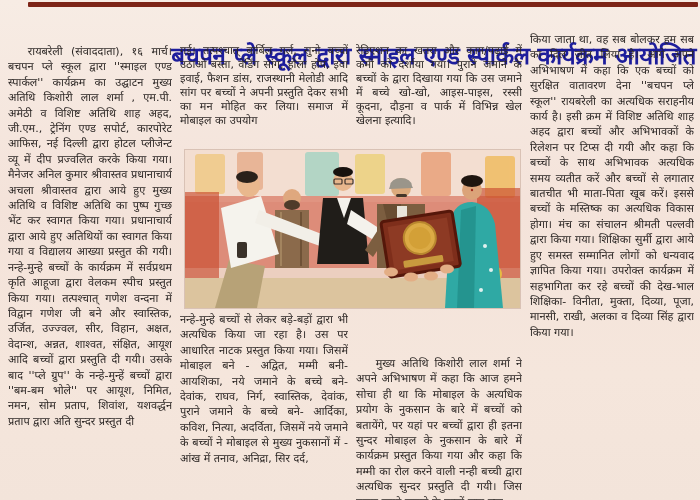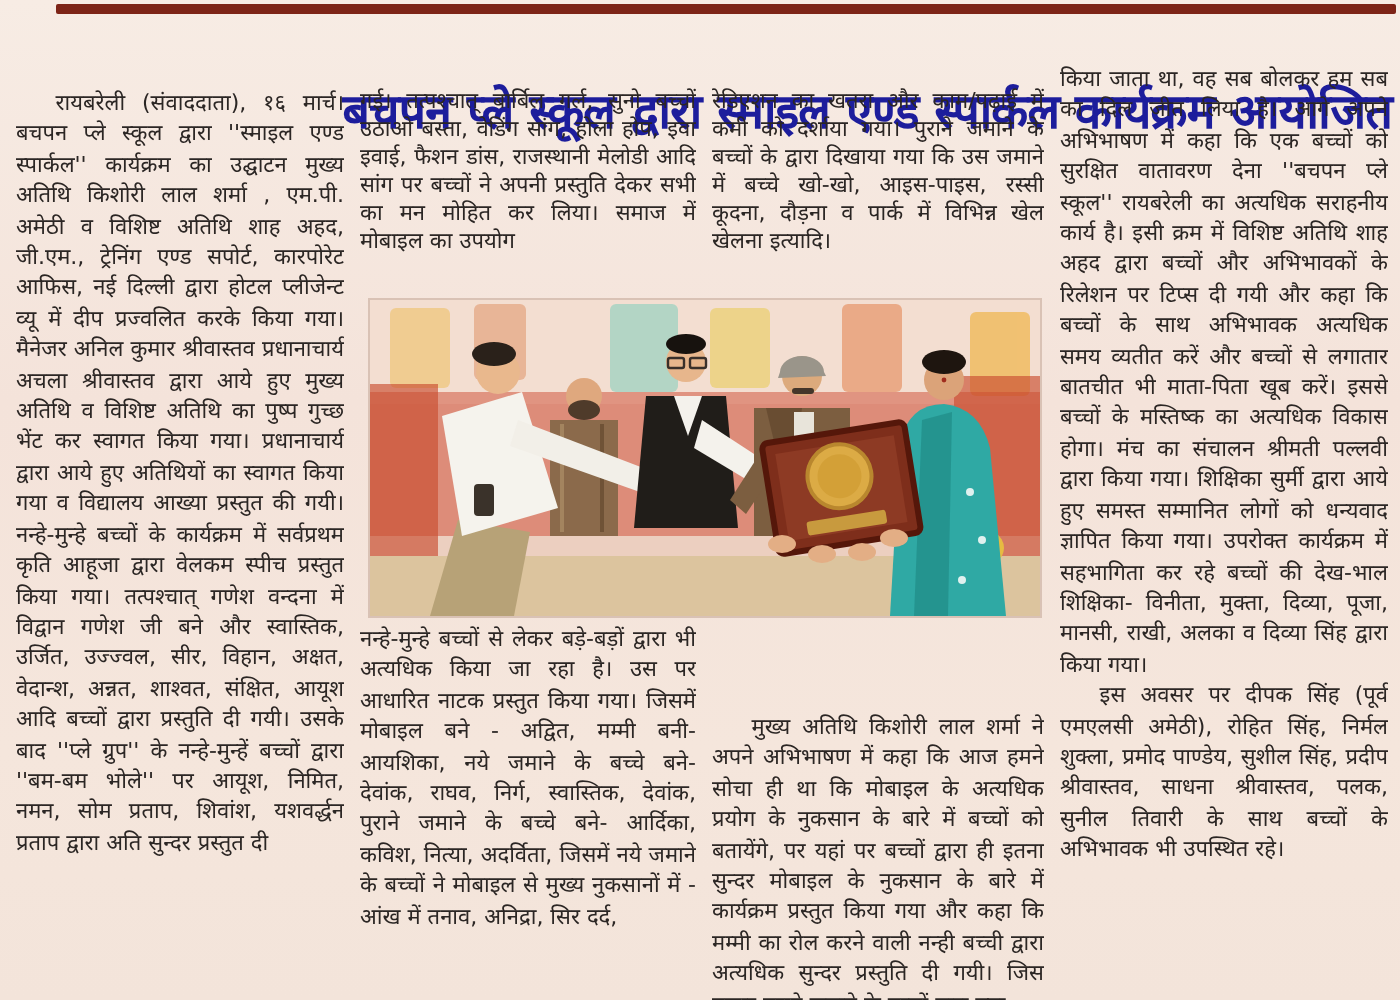--- a/index.html
+++ b/index.html
@@ -57,21 +57,20 @@
   <div class="col dense" id="col3top">
     <p>रेडिएशन का खतरा और काम/पढ़ाई में कमी को दर्शाया गया। पुराने जमाने के बच्चों के द्वारा दिखाया गया कि उस जमाने में बच्चे खो-खो, आइस-पाइस, रस्सी कूदना, दौड़ना व पार्क में विभिन्न खेल खेलना इत्यादि।</p>
   </div>
 
   <div class="col dense" id="col2top">
     <p>गई। तत्पश्चात् बार्बिल गर्ल, सुनो बच्चों उठाओ बस्ता, वेडिंग सांग, होला होप, इवा इवाई, फैशन डांस, राजस्थानी मेलोडी आदि सांग पर बच्चों ने अपनी प्रस्तुति देकर सभी का मन मोहित कर लिया। समाज में मोबाइल का उपयोग</p>
   </div>
 
   <div class="col" id="col4">
     <p>किया जाता था, वह सब बोलकर हम सब का दिल जीत लिया है। आगे अपने अभिभाषण में कहा कि एक बच्चों को सुरक्षित वातावरण देना ''बचपन प्ले स्कूल'' रायबरेली का अत्यधिक सराहनीय कार्य है। इसी क्रम में विशिष्ट अतिथि शाह अहद द्वारा बच्चों और अभिभावकों के रिलेशन पर टिप्स दी गयी और कहा कि बच्चों के साथ अभिभावक अत्यधिक समय व्यतीत करें और बच्चों से लगातार बातचीत भी माता-पिता खूब करें। इससे बच्चों के मस्तिष्क का अत्यधिक विकास होगा। मंच का संचालन श्रीमती पल्लवी द्वारा किया गया। शिक्षिका सुर्मी द्वारा आये हुए समस्त सम्मानित लोगों को धन्यवाद ज्ञापित किया गया। उपरोक्त कार्यक्रम में सहभागिता कर रहे बच्चों की देख-भाल शिक्षिका- विनीता, मुक्ता, दिव्या, पूजा, मानसी, राखी, अलका व दिव्या सिंह द्वारा किया गया।</p>
-    <p class="indent">इस अवसर पर दीपक सिंह (पूर्व एमएलसी अमेठी), रोहित सिंह, निर्मल शुक्ला, प्रमोद पाण्डेय, सुशील सिंह, प्रदीप श्रीवास्तव, साधना श्रीवास्तव, पलक, सुनील तिवारी के साथ बच्चों के अभिभावक भी उपस्थित रहे।</p>
   </div>
 
   <div class="photo">
     <svg viewBox="0 0 335 158" width="335" height="158" role="img">
       <title>मुख्य अतिथि को स्मृति चिन्ह भेंट करते अतिथिगण</title>
 
       <rect width="335" height="158" fill="#eccfc0"></rect>
       <rect x="0" y="0" width="335" height="52" fill="#f3ded1"></rect>
 
       <g opacity="0.85">

